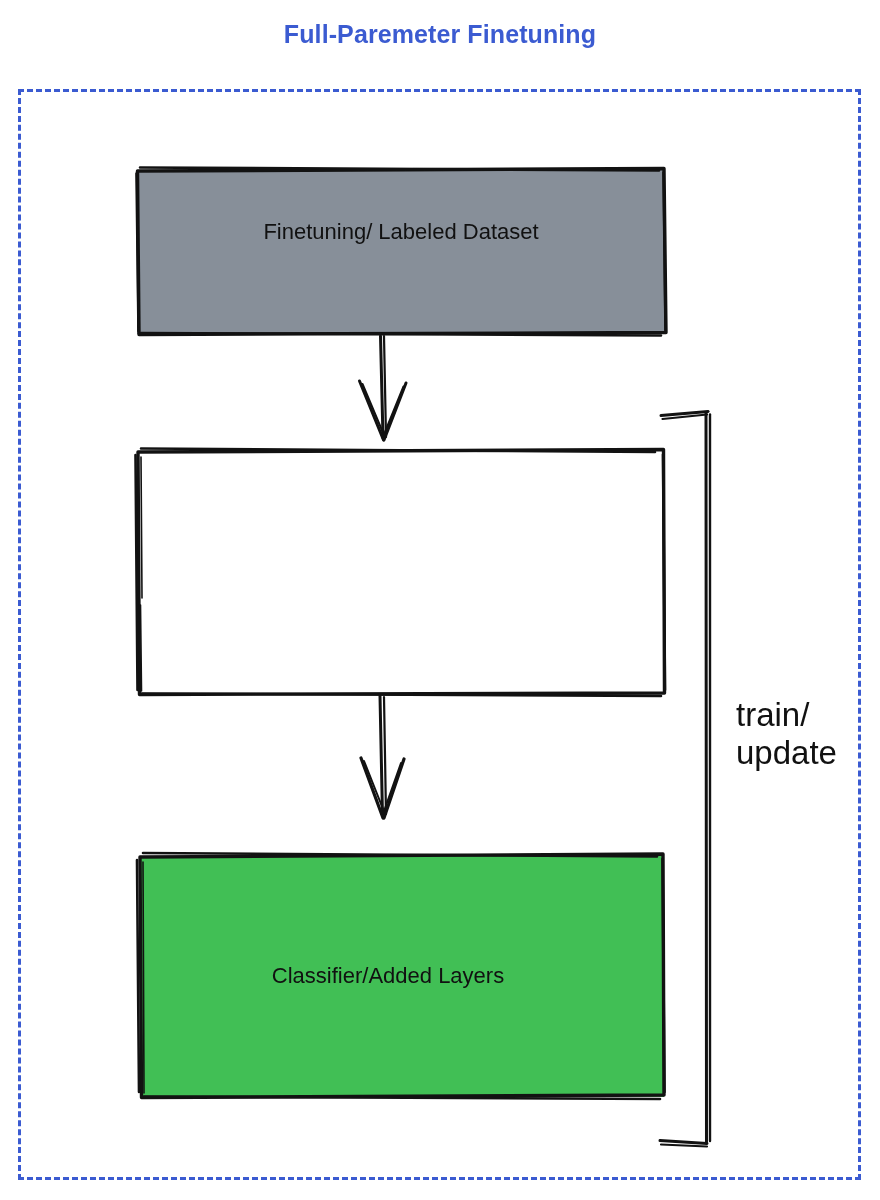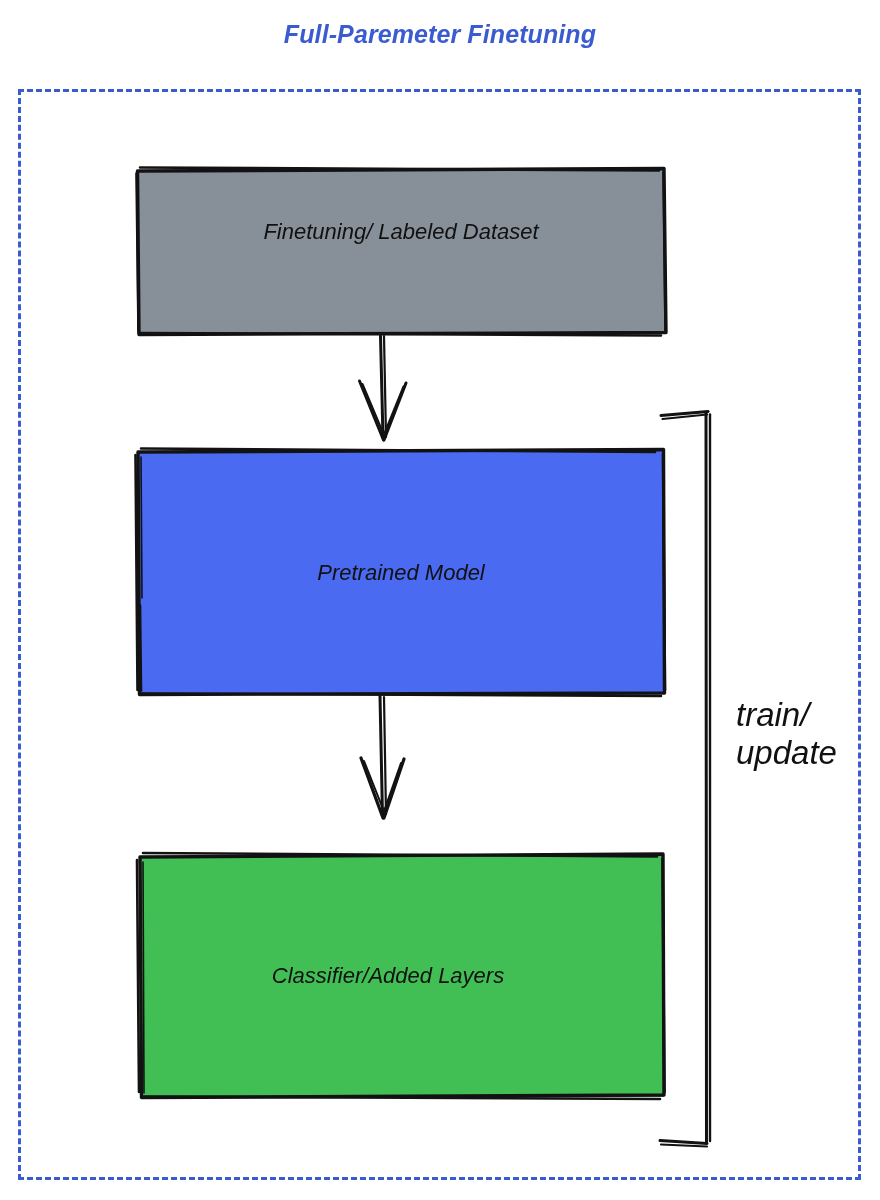--- a/index.html
+++ b/index.html
@@ -14,21 +14,20 @@
     overflow: hidden;
     font-family: "Liberation Sans", sans-serif;
     -webkit-font-smoothing: antialiased;
   }
 
   #canvas {
     position: relative;
     width: 880px;
     height: 1056px;
     background: #ffffff;
-    font-style: italic;
   }
 
   
   .diagram-title {
     position: absolute;
     left: 0;
     top: 20px;
     width: 880px;
     text-align: center;
     font-size: 25px;
@@ -138,24 +137,20 @@
 
   <div class="diagram-title">Full-Paremeter Finetuning</div>
 
   <div class="dashed-frame"></div>
 
   <div class="node" id="node-dataset">
     <div class="node-fill"></div>
     <div class="node-label">Finetuning/ Labeled Dataset</div>
   </div>
 
-  <div class="node" id="node-pretrained">
-    <div class="node-fill"></div>
-    <div class="node-label">Pretrained Model</div>
-  </div>
 
   <div class="node" id="node-classifier">
     <div class="node-fill"></div>
     <div class="node-label">Classifier/Added Layers</div>
   </div>
 
   <div class="side-label">
     <div>train/</div>
     <div>update</div>
   </div>

